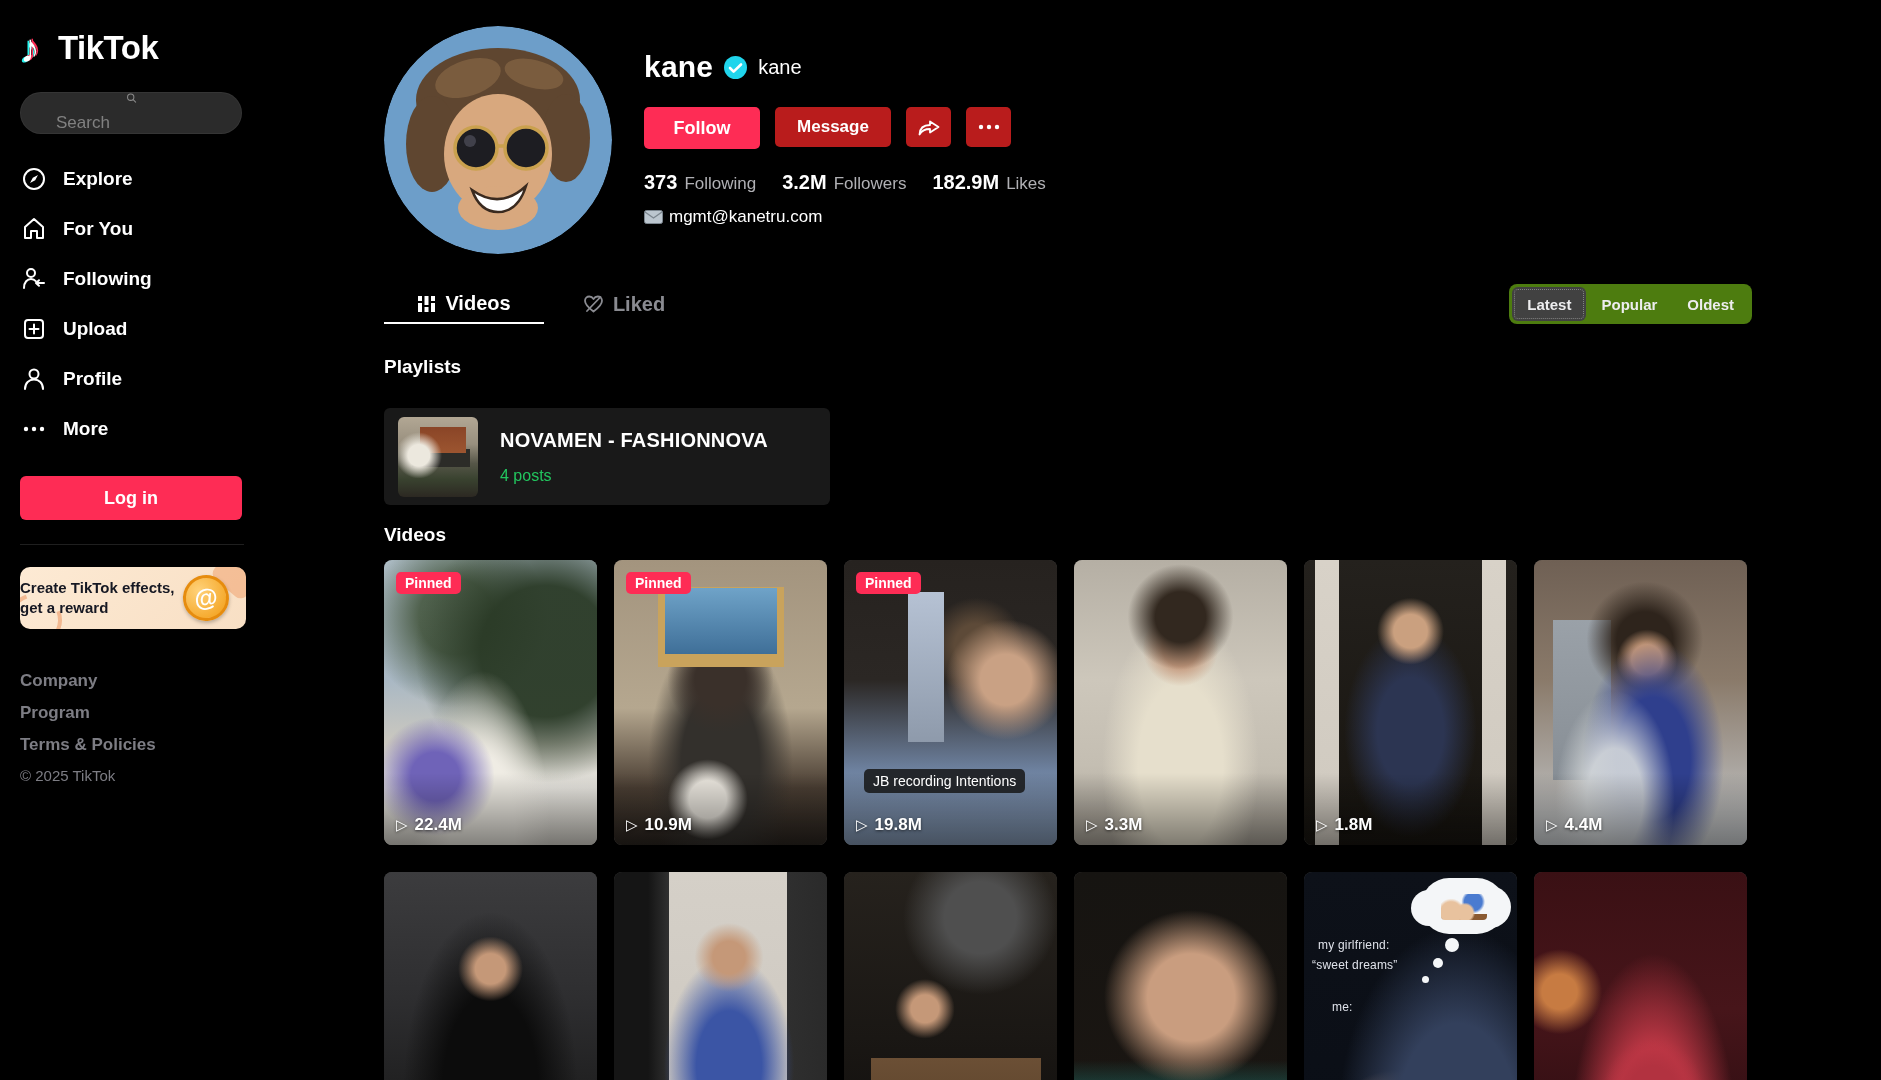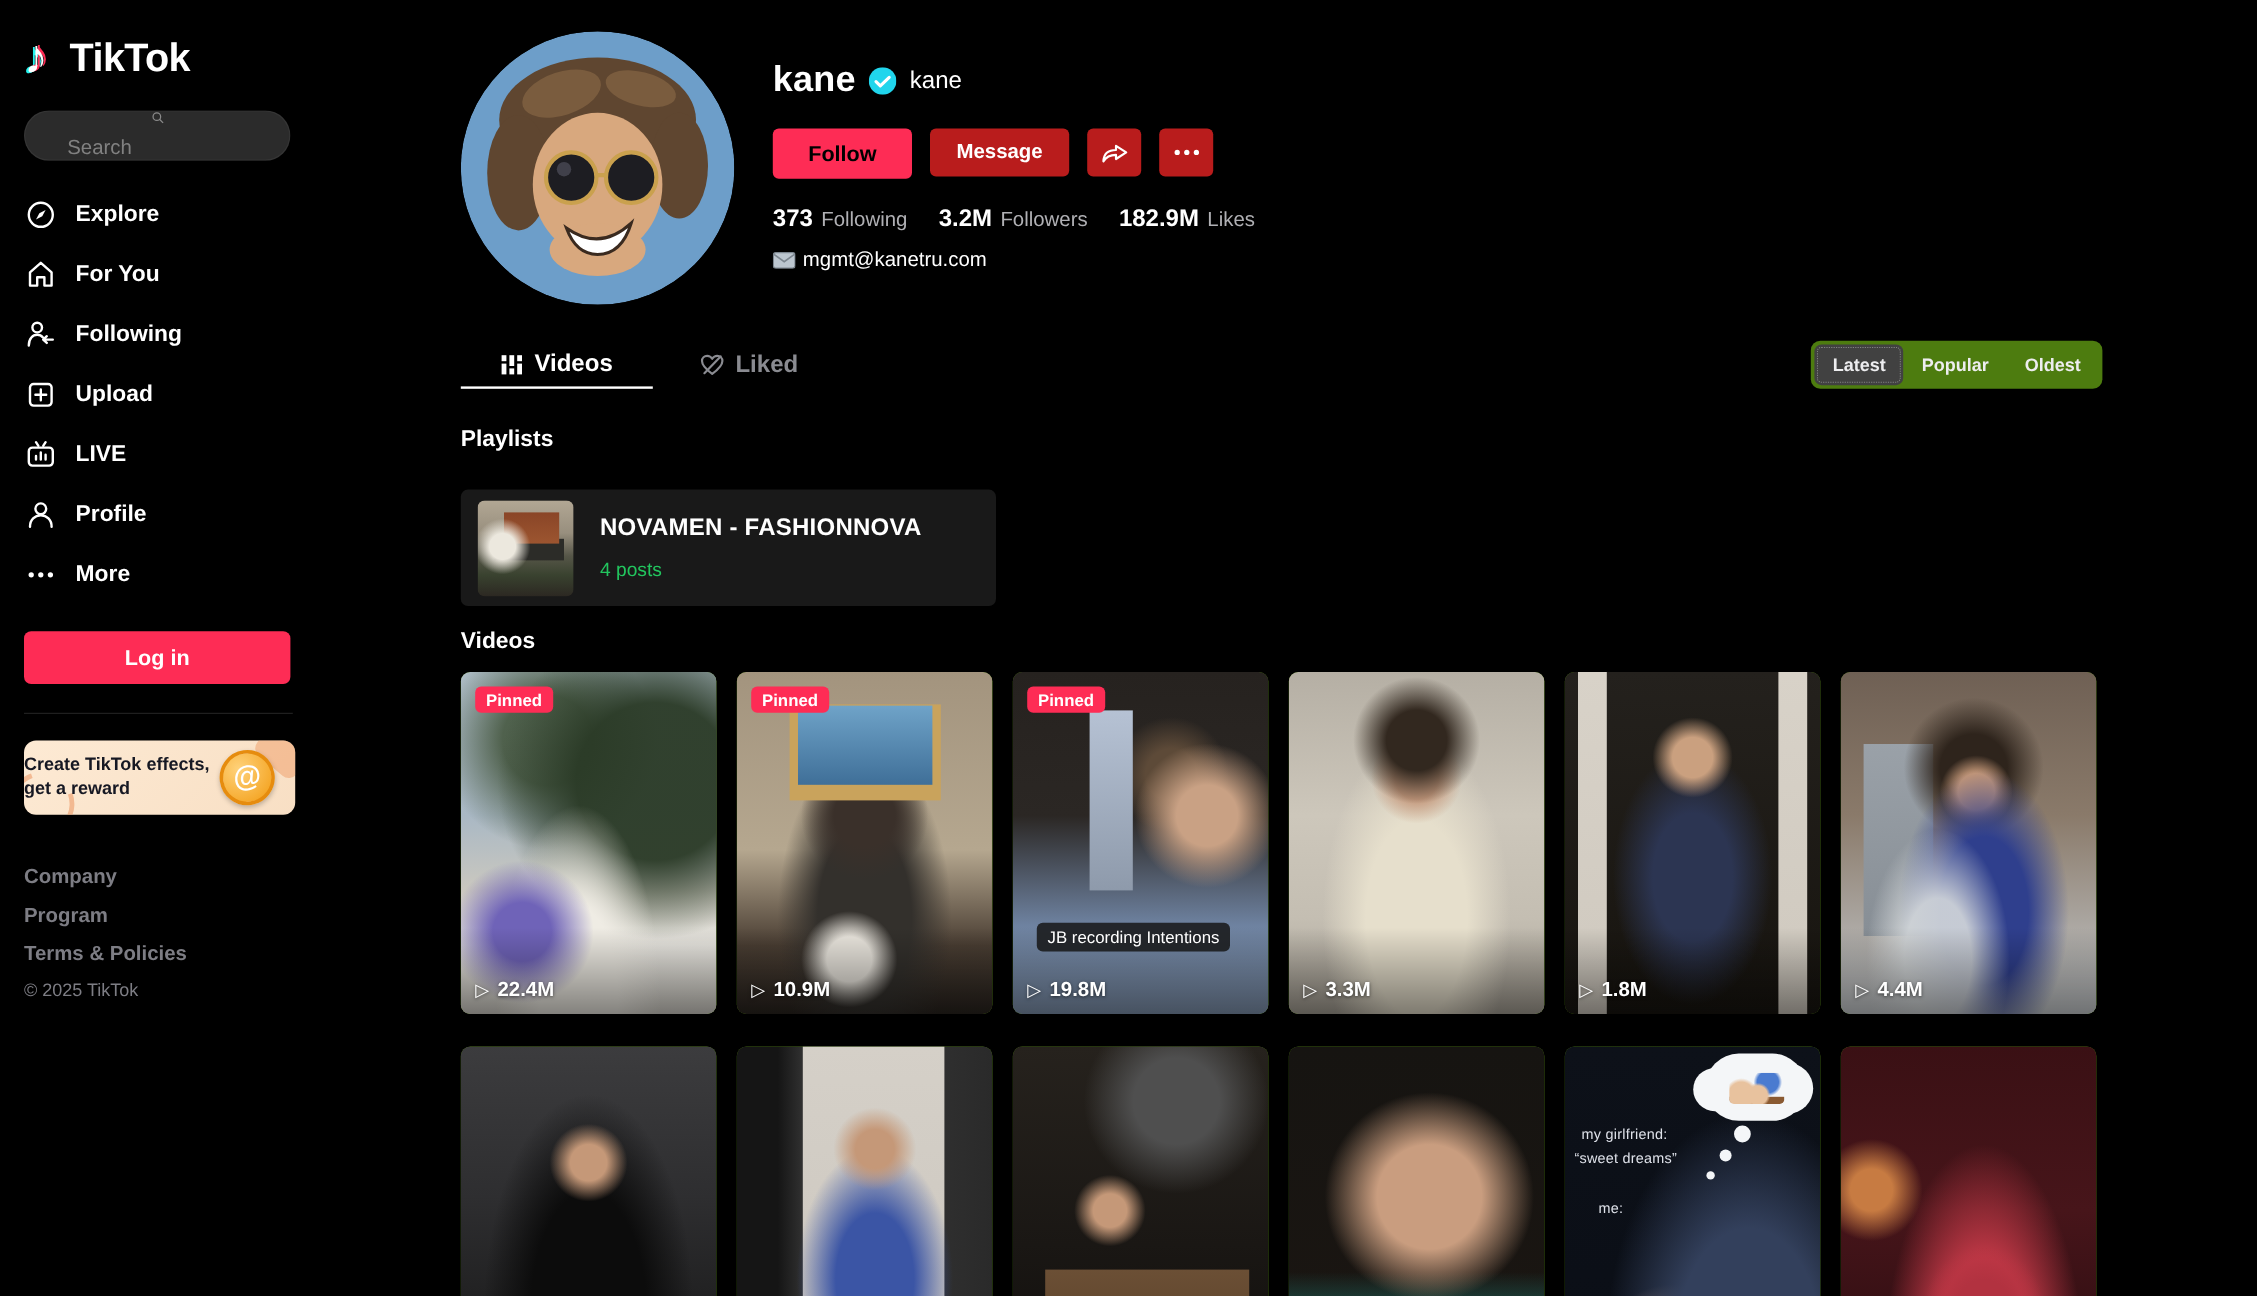--- a/index.html
+++ b/index.html
@@ -52,21 +52,21 @@
   .main { position:absolute; left:384px; top:0; width:1368px; height:1080px; }
 
   .avatar { position:absolute; left:0; top:26px; width:228px; height:228px; border-radius:50%; overflow:hidden; cursor:pointer; }
 
   .info { position:absolute; left:260px; top:48px; }
   .name-row { display:flex; align-items:center; gap:11px; height:38px; }
   .username { font-size:30px; font-weight:700; letter-spacing:.2px; }
   .display-name { font-size:20px; font-weight:400; }
   .actions { display:flex; gap:15px; margin-top:21px; }
   .btn { border:none; border-radius:5px; font-family:inherit; cursor:pointer; }
-  .btn-follow { width:116px; height:42px; background:#fe2c55; color:#000000; font-size:18px; font-weight:700; }
+  .btn-follow { width:116px; height:42px; background:#fe2c55; color:#ffffff; font-size:18px; font-weight:700; }
   .btn-dark { height:40px; background:#b91c1c; color:#fff; font-size:17px; font-weight:700; }
   .btn-message { width:116px; }
   .btn-icon { width:45px; display:flex; align-items:center; justify-content:center; }
   .stats { display:flex; gap:26px; margin-top:22px; align-items:baseline; }
   .stat { display:flex; gap:7px; align-items:baseline; cursor:pointer; }
   .stat-value { font-size:20px; font-weight:700; }
   .stat-label { font-size:17px; color:#b0b0b4; }
   .bio { display:flex; align-items:center; gap:6px; margin-top:13px; font-size:17px; }
 
   
@@ -90,21 +90,21 @@
         radial-gradient(circle at 26% 48%, #ece8de 0 15%, transparent 32%),
         linear-gradient(#8a4527,#9c5530) 64% 20%/46px 26px no-repeat,
         linear-gradient(#2c2c28,#2c2c28) 62% 52%/58px 18px no-repeat,
         linear-gradient(180deg,#b2a794 0%,#988f7e 34%,#565648 58%,#39422f 78%,#2c2822 100%); }
   .playlist-title { font-size:20px; font-weight:700; letter-spacing:.2px; }
   .playlist-meta { font-size:16px; color:#22c55e; margin-top:15px; }
 
   
   .video-grid { position:absolute; left:0; top:560px; display:grid; grid-template-columns:repeat(6,213px);
                 grid-auto-rows:285px; column-gap:17px; row-gap:27px; }
-  .video-card { position:relative; border-radius:8px; overflow:hidden; background:#4d7c0f; cursor:pointer; }
+  .video-card { position:relative; border-radius:8px; overflow:hidden; background:#404040; cursor:pointer; }
   .thumb { position:absolute; inset:0; }
   .shade { position:absolute; left:0; right:0; bottom:0; height:72px;
            background:linear-gradient(180deg,transparent,rgba(0,0,0,.45)); }
   .pinned-badge { position:absolute; top:12px; left:12px; background:#fe2c55; color:#fff; font-size:14px;
                   font-weight:600; padding:3px 9px; border-radius:5px; }
   .views { position:absolute; left:12px; bottom:10px; display:flex; align-items:center; gap:7px;
            font-size:17px; font-weight:700; text-shadow:0 1px 3px rgba(0,0,0,.6); }
   .play-glyph { font-size:15px; font-weight:400; }
   .caption-chip { position:absolute; left:20px; bottom:52px; background:rgba(22,22,22,.85); color:#fff;
                   font-size:14px; padding:4px 9px; border-radius:5px; white-space:nowrap; }
@@ -235,28 +235,20 @@
       </div>
       <div class="nav-item">
         <svg width="28" height="28" viewBox="0 0 28 28">
           <rect x="5" y="5" width="18" height="18" rx="3" fill="none" stroke="#fff" stroke-width="2"></rect>
           <path d="M14 9.5 V18.5 M9.5 14 H18.5" stroke="#fff" stroke-width="2" stroke-linecap="round"></path>
         </svg>
         <span>Upload</span>
       </div>
       <div class="nav-item">
         <svg width="28" height="28" viewBox="0 0 28 28">
-          <rect x="4" y="8" width="20" height="15" rx="3" fill="none" stroke="#fff" stroke-width="2"></rect>
-          <path d="M10 3.5 L12 6.5 M18 3.5 L16 6.5" stroke="#fff" stroke-width="2" stroke-linecap="round"></path>
-          <path d="M10 18 v-3 M14 18 v-6 M18 18 v-4" stroke="#fff" stroke-width="2" stroke-linecap="round"></path>
-        </svg>
-        <span>LIVE</span>
-      </div>
-      <div class="nav-item">
-        <svg width="28" height="28" viewBox="0 0 28 28">
           <circle cx="14" cy="9" r="4.5" fill="none" stroke="#fff" stroke-width="2"></circle>
           <path d="M5 24 c0-6 4-9.5 9-9.5 s9 3.5 9 9.5" fill="none" stroke="#fff" stroke-width="2" stroke-linecap="round"></path>
         </svg>
         <span>Profile</span>
       </div>
       <div class="nav-item">
         <svg width="28" height="28" viewBox="0 0 28 28">
           <circle cx="6" cy="14" r="2.2" fill="#fff"></circle>
             <circle cx="14" cy="14" r="2.2" fill="#fff"></circle>
             <circle cx="22" cy="14" r="2.2" fill="#fff"></circle>

